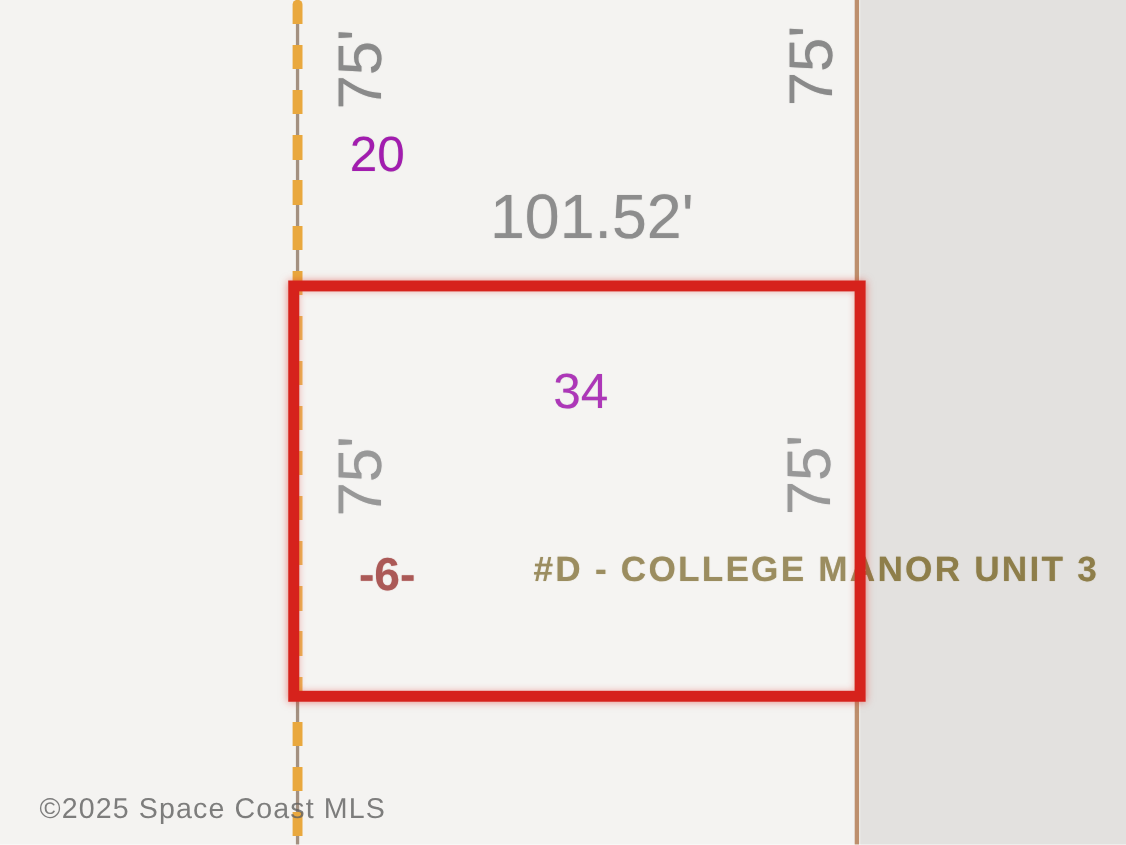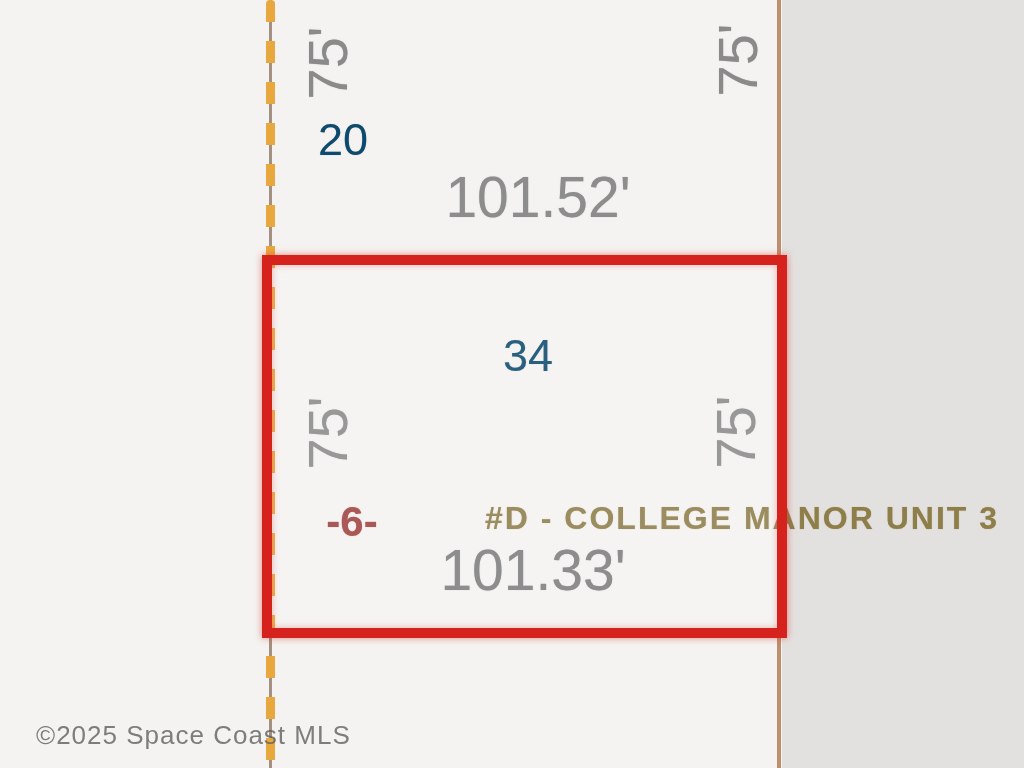--- a/index.html
+++ b/index.html
@@ -67,21 +67,21 @@
     position: absolute;
     white-space: nowrap;
     transform: translate(-50%, -50%);
     color: #8d8d8d;
     text-shadow: 0 0 1px rgba(140,140,140,0.55);
   }
   .rot { transform: translate(-50%, -50%) rotate(-90deg); }
 
   .dim  { font-size: 57px; color: #8d8d8d; }
   .side { font-size: 56px; color: #8a8a8a; }
-  .lotnum { font-size: 45px; color: #0c4a6e; }
+  .lotnum { font-size: 45px; color: #a21caf; }
 
   .t75-topleft  { left: 327px; top: 63px;  }
   .n20          { left: 343px; top: 140px; }
   .d10152       { left: 538px; top: 197px; }
   .t75-topright { left: 737px; top: 60px;  }
 
   .n21          { left: 528px; top: 356px; }
   .t75-left     { left: 327px; top: 433px; }
   .t75-right    { left: 735px; top: 432px; }
 
@@ -135,18 +135,17 @@
     <div class="txt rot side t75-topright">75'</div>
 
     <div class="subdivision">#D - COLLEGE MANOR UNIT 3</div>
 
     <div class="selected-lot"></div>
 
     <div class="txt lotnum n21">34</div>
     <div class="txt rot side t75-left">75'</div>
     <div class="txt rot side t75-right">75'</div>
     <div class="txt marker6">-6-</div>
-    <div class="txt dim d10133">101.33'</div>
 
     <div class="watermark">©2025 Space Coast MLS</div>
 
   </div>
 </div>
 
 </body></html>

